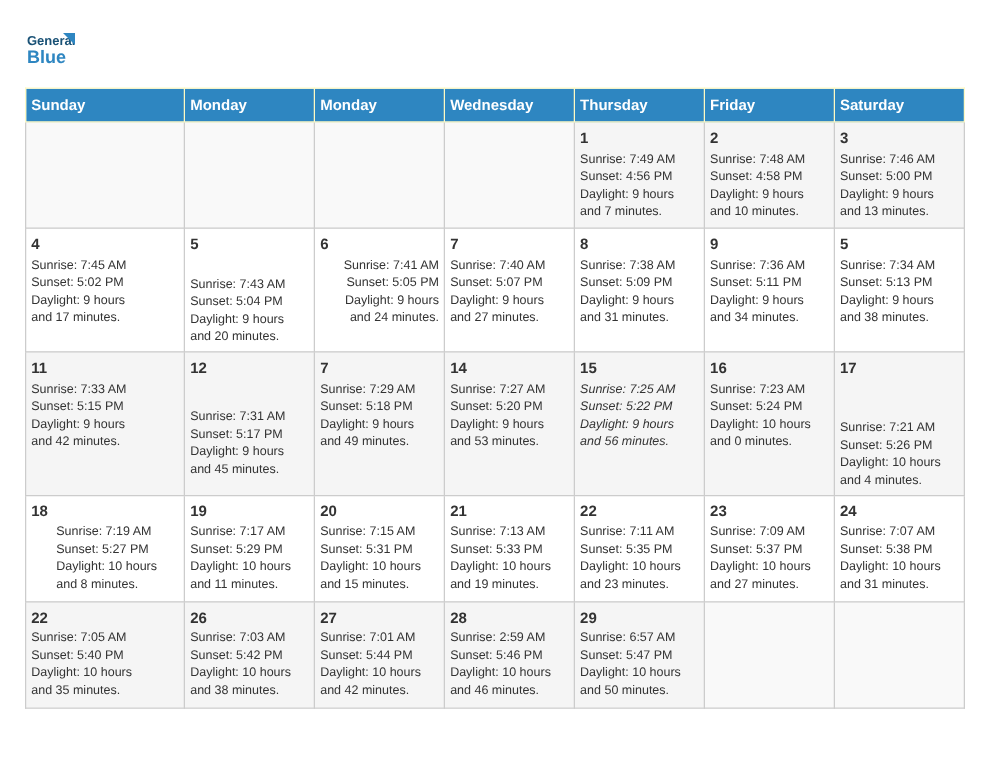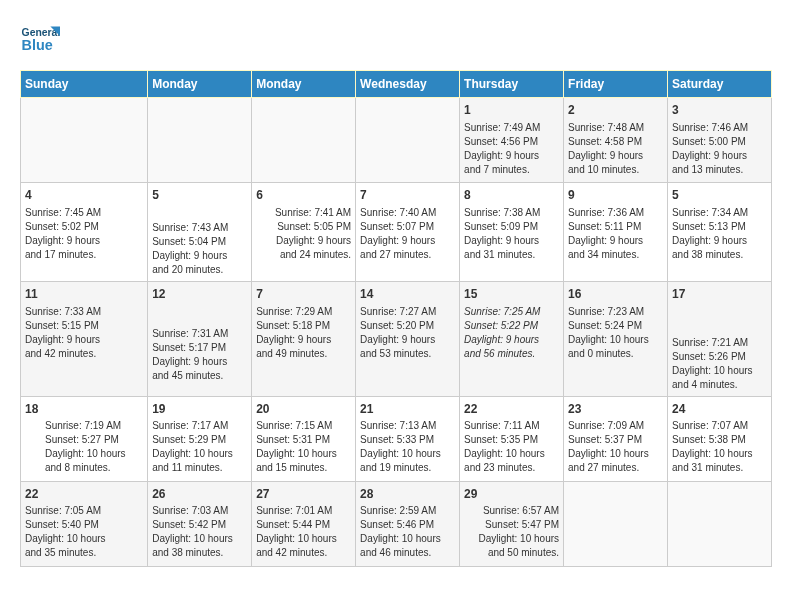--- a/index.html
+++ b/index.html
@@ -320,21 +320,21 @@
         </td>
         <td>
           <span class="day-number">28</span>
           <div class="day-info" style="white-space: pre-line;">Sunrise: 2:59 AM
 Sunset: 5:46 PM
 Daylight: 10 hours
 and 46 minutes.</div>
         </td>
         <td>
           <span class="day-number">29</span>
-          <div class="day-info" style="white-space: pre-line; text-align: right;">Sunrise: 6:57 AM
+          <div class="day-info" style="white-space: pre-line;">Sunrise: 6:57 AM
 Sunset: 5:47 PM
 Daylight: 10 hours
 and 50 minutes.</div>
         </td>
         <td class="empty-cell"></td>
         <td class="empty-cell"></td>
       </tr>
     </tbody>
 </table>
 

